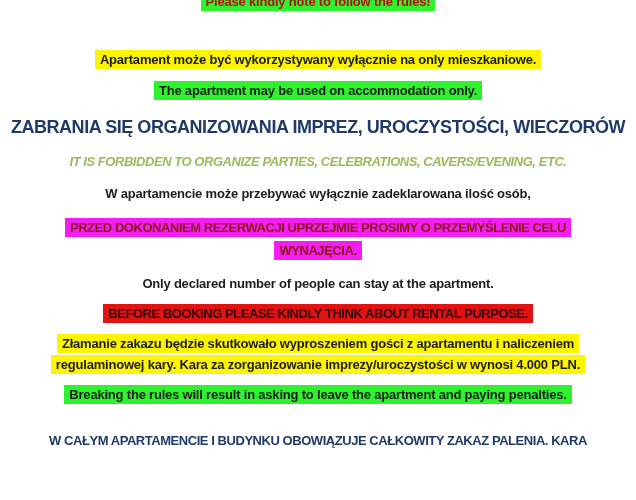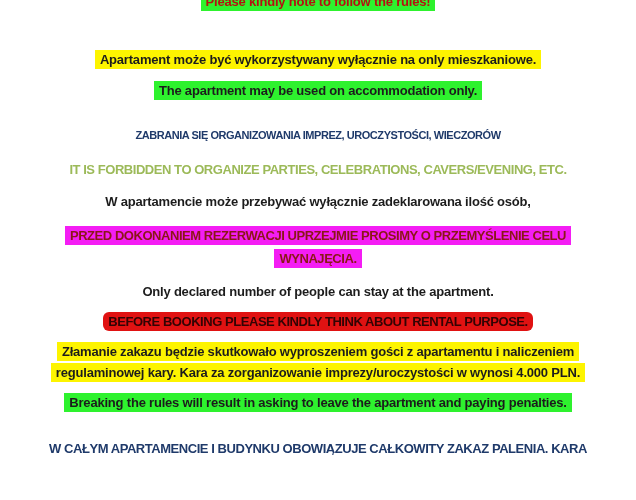--- a/index.html
+++ b/index.html
@@ -26,32 +26,32 @@
   }
   .uc { letter-spacing: -0.45px; }
   .hl {
     padding: 2px 5px;
     -webkit-box-decoration-break: clone;
     box-decoration-break: clone;
   }
   .hl-green   { background: var(--hl-green); }
   .hl-yellow  { background: var(--hl-yellow); }
   .hl-magenta { background: var(--hl-magenta); }
-  .hl-red     { background: var(--hl-red); border-radius: 6px; }
+  .hl-red     { background: var(--hl-red); }
   .txt-navy     { color: var(--txt-navy); }
-  .txt-olive    { color: var(--txt-olive); }
+  .txt-olive    { color: var(--txt-olive); font-style: italic; }
   .txt-dark-red { color: var(--txt-dark-red); }
   .txt-maroon   { color: var(--txt-maroon); }
   .txt-deep-red { color: var(--txt-deep-red); }
 
   
   .p-note        { margin-top: -9px; }   
   .p-residential-pl { margin-top: 37px; }
   .p-residential-en { margin-top: 10px; }
-  .p-no-parties-pl  { margin-top: 24px; font-size: 11px; }
+  .p-no-parties-pl  { margin-top: 16px; font-size: 18px; }
   .p-no-parties-en  { margin-top: 13px; }
   .p-guests-pl      { margin-top: 11px; }
   .p-guests-en      { margin-top: 11px; }
   .p-purpose-pl     { margin-top: 12px; line-height: 23px; }
   .p-purpose-en     { margin-top: 9px; }
   .p-penalty-pl     { margin-top: 9px; }
   .p-penalty-en     { margin-top: 9px; }
   .p-no-smoking     { margin-top: 25px; font-size: 13px; line-height: 22px; }
 </style>
 </head>

